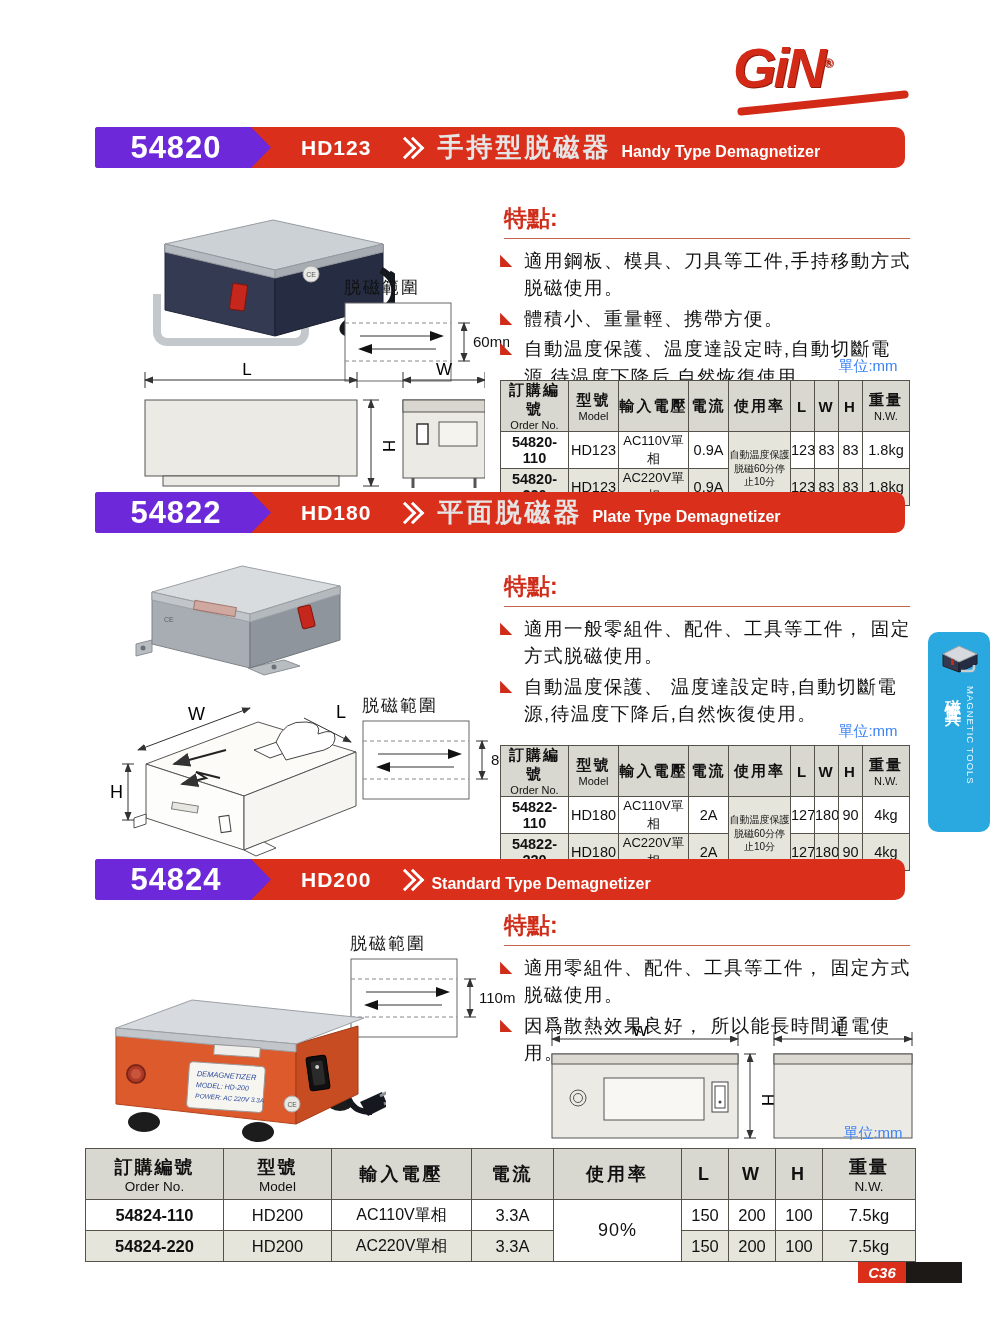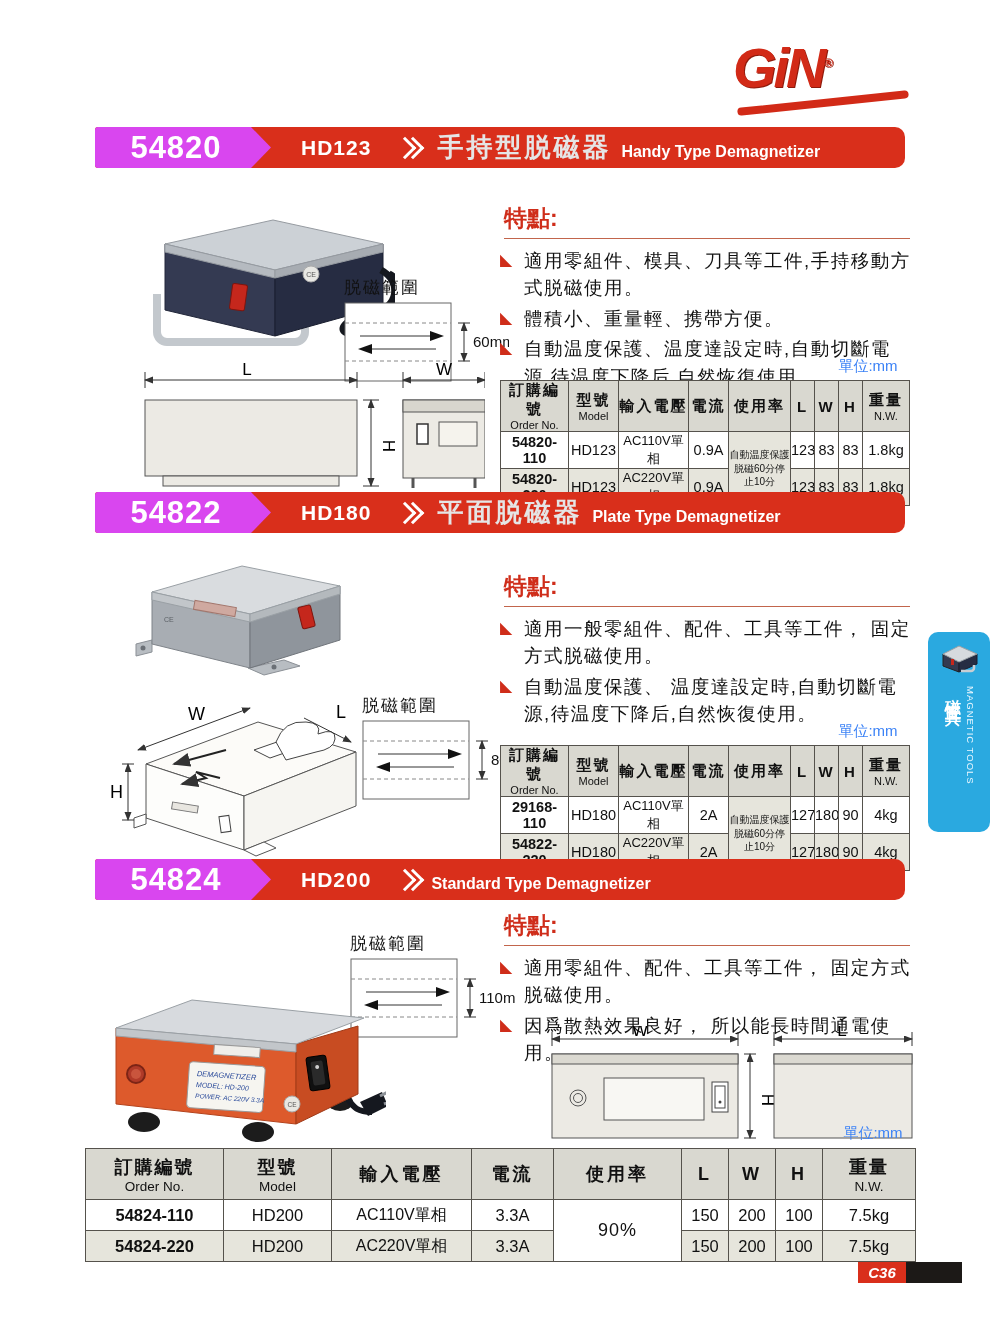--- a/index.html
+++ b/index.html
@@ -11,21 +11,21 @@
   .logo-text{font-style:italic;font-weight:900;font-size:56px;color:#d22a17;
              letter-spacing:-3px;line-height:60px;text-shadow:1px 1px 0 #8f1a0c;}
   .logo-reg{font-size:13px;vertical-align:super;font-style:normal;color:#d22a17;}
   .logo-swoosh{position:absolute;left:4px;bottom:2px;width:172px;height:8px;
                background:#d22a17;border-radius:5px;transform:rotate(-6deg);}
 
   
   .section-bar{position:absolute;left:95px;width:810px;height:41px;background:#d92f1b;
                border-radius:3px 10px 10px 3px;display:flex;align-items:center;}
   .bar-1{top:127px;} .bar-2{top:492px;} .bar-3{top:859px;}
-  .order-badge{width:176px;height:41px;background:#d946ef;border-radius:3px 0 0 3px;
+  .order-badge{width:176px;height:41px;background:#6d28d9;border-radius:3px 0 0 3px;
                clip-path:polygon(0 0,calc(100% - 20px) 0,100% 50%,calc(100% - 20px) 100%,0 100%);
                color:#fff;font-size:31px;font-weight:bold;display:flex;align-items:center;
                justify-content:center;padding-right:14px;box-sizing:border-box;letter-spacing:1px;flex:none;}
   .bar-model{color:#fff;font-size:21px;font-weight:bold;margin-left:30px;letter-spacing:1px;flex:none;}
   .chevrons{display:flex;margin-left:26px;flex:none;}
   .chev{width:13px;height:13px;border-top:3px solid #fff;border-right:3px solid #fff;
         transform:rotate(45deg);display:inline-block;}
   .chev+.chev{margin-left:-8px;}
   .bar-title-zh{color:#e5e5e5;font-size:26px;font-weight:bold;margin-left:16px;letter-spacing:3px;flex:none;}
   .bar-title-en{color:#fff;font-size:16px;font-weight:bold;margin-left:10px;align-self:flex-end;
@@ -153,21 +153,21 @@
       <line x1="114" y1="21" x2="126" y2="21" stroke="#333"></line>
       <line x1="114" y1="59" x2="126" y2="59" stroke="#333"></line>
       <line x1="120" y1="21" x2="120" y2="59" stroke="#333" marker-start="url(#ah)" marker-end="url(#ah)"></line>
       <text x="129" y="45" font-size="15" fill="#111">60mm</text>
     </svg>
   </div>
 
   <div class="features feat-1">
     <h3 class="features-title">特點:</h3>
     <ul class="features-list">
-      <li><span class="tri">◣</span><span>適用零組件、模具、刀具等工件,手持移動方式脱磁使用。</span></li>
+      <li><span class="tri">◣</span><span>適用鋼板、模具、刀具等工件,手持移動方式脱磁使用。</span></li>
       <li><span class="tri">◣</span><span>體積小、重量輕、携帶方便。</span></li>
       <li><span class="tri">◣</span><span>自動温度保護、温度達設定時,自動切斷電源,待温度下降后,自然恢復使用。</span></li>
     </ul>
   </div>
 
   <div class="unit-label unit-1">單位:mm</div>
 
   <table class="spec-table small-table t1">
     <colgroup>
         <col style="width:68px">
@@ -357,21 +357,21 @@
       <th>W</th>
       <th>H</th>
       <th>
             <span class="th-zh">重量</span>
             <span class="th-en">N.W.</span>
           </th>
     </tr>
       </thead>
     <tbody>
       <tr class="row-a">
-        <td class="order-cell">29168-110</td>
+        <td class="order-cell">54822-110</td>
         <td>HD180</td>
         <td class="volt-cell">AC110V單相</td>
         <td>2A</td>
         <td class="duty-cell" rowspan="2">
             <span>自動温度保護</span>
             <span>脱磁60分停止10分</span>
           </td>
         <td>127</td>
         <td>180</td>
         <td>90</td>

